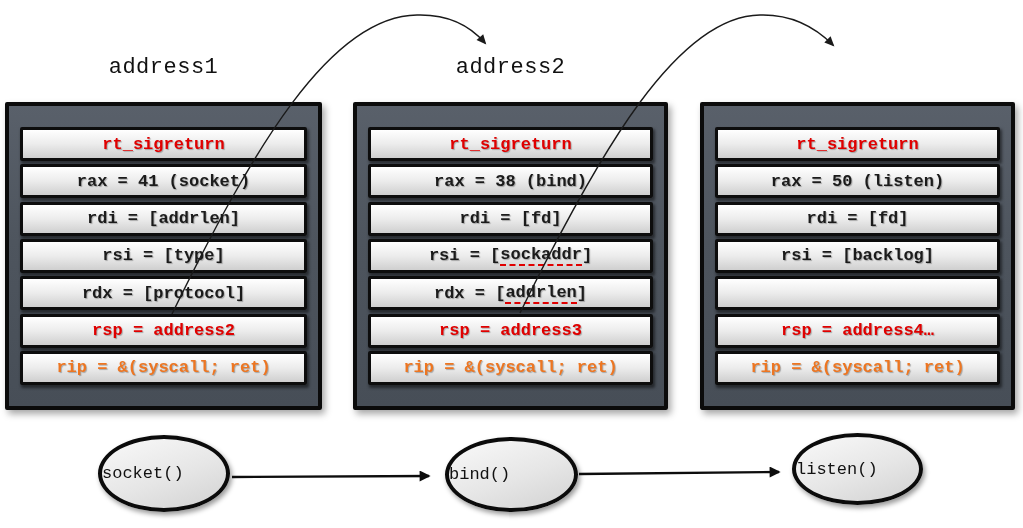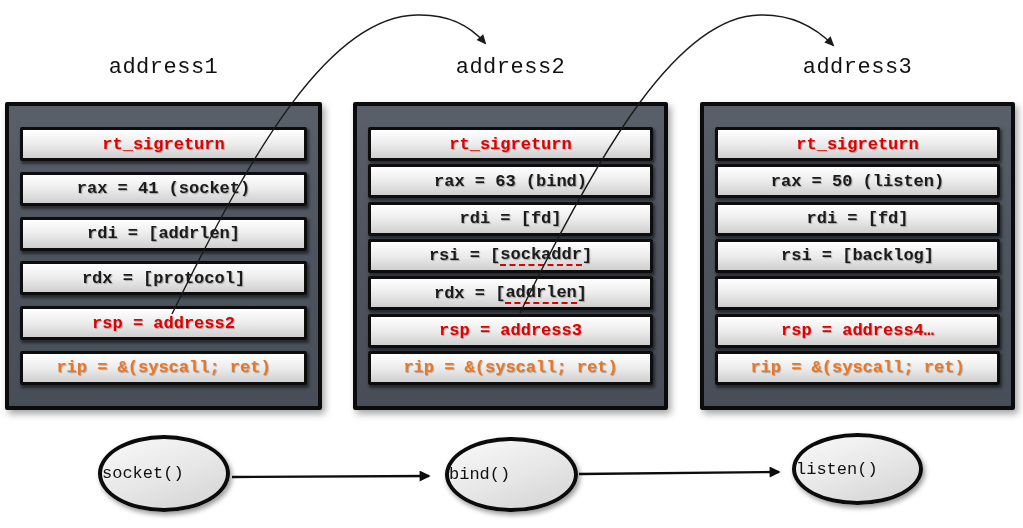--- a/index.html
+++ b/index.html
@@ -45,33 +45,33 @@
   }
   #arrow-layer{position:absolute;left:0;top:0;pointer-events:none;}
 </style>
 </head>
 <body>
 
 <div id="canvas">
 
   <div class="frame-title" style="left:5px;width:317px;">address1</div>
   <div class="frame-title" style="left:353px;width:315px;">address2</div>
-  <div class="frame-title" style="left:700px;width:315px;">address3</div>
 
   <div class="frame" style="left:5px;width:317px;">
       <div class="row c-red">rt_sigreturn</div>
       <div class="row c-black">rax = 41 (socket)</div>
       <div class="row c-black">rdi = [addrlen]</div>
+      <div class="row c-black">rsi = [type]</div>
       <div class="row c-black">rdx = [protocol]</div>
       <div class="row c-red">rsp = address2</div>
       <div class="row c-orange">rip = &amp;(syscall; ret)</div>
     </div>
   <div class="frame" style="left:353px;width:315px;">
       <div class="row c-red">rt_sigreturn</div>
-      <div class="row c-black">rax = 63 (bind)</div>
+      <div class="row c-black">rax = 38 (bind)</div>
       <div class="row c-black">rdi = [fd]</div>
       <div class="row c-black">rsi = [<span class="misspell">sockaddr</span>]</div>
       <div class="row c-black">rdx = [<span class="misspell">addrlen</span>]</div>
       <div class="row c-red">rsp = address3</div>
       <div class="row c-orange">rip = &amp;(syscall; ret)</div>
     </div>
   <div class="frame" style="left:700px;width:315px;">
       <div class="row c-red">rt_sigreturn</div>
       <div class="row c-black">rax = 50 (listen)</div>
       <div class="row c-black">rdi = [fd]</div>

